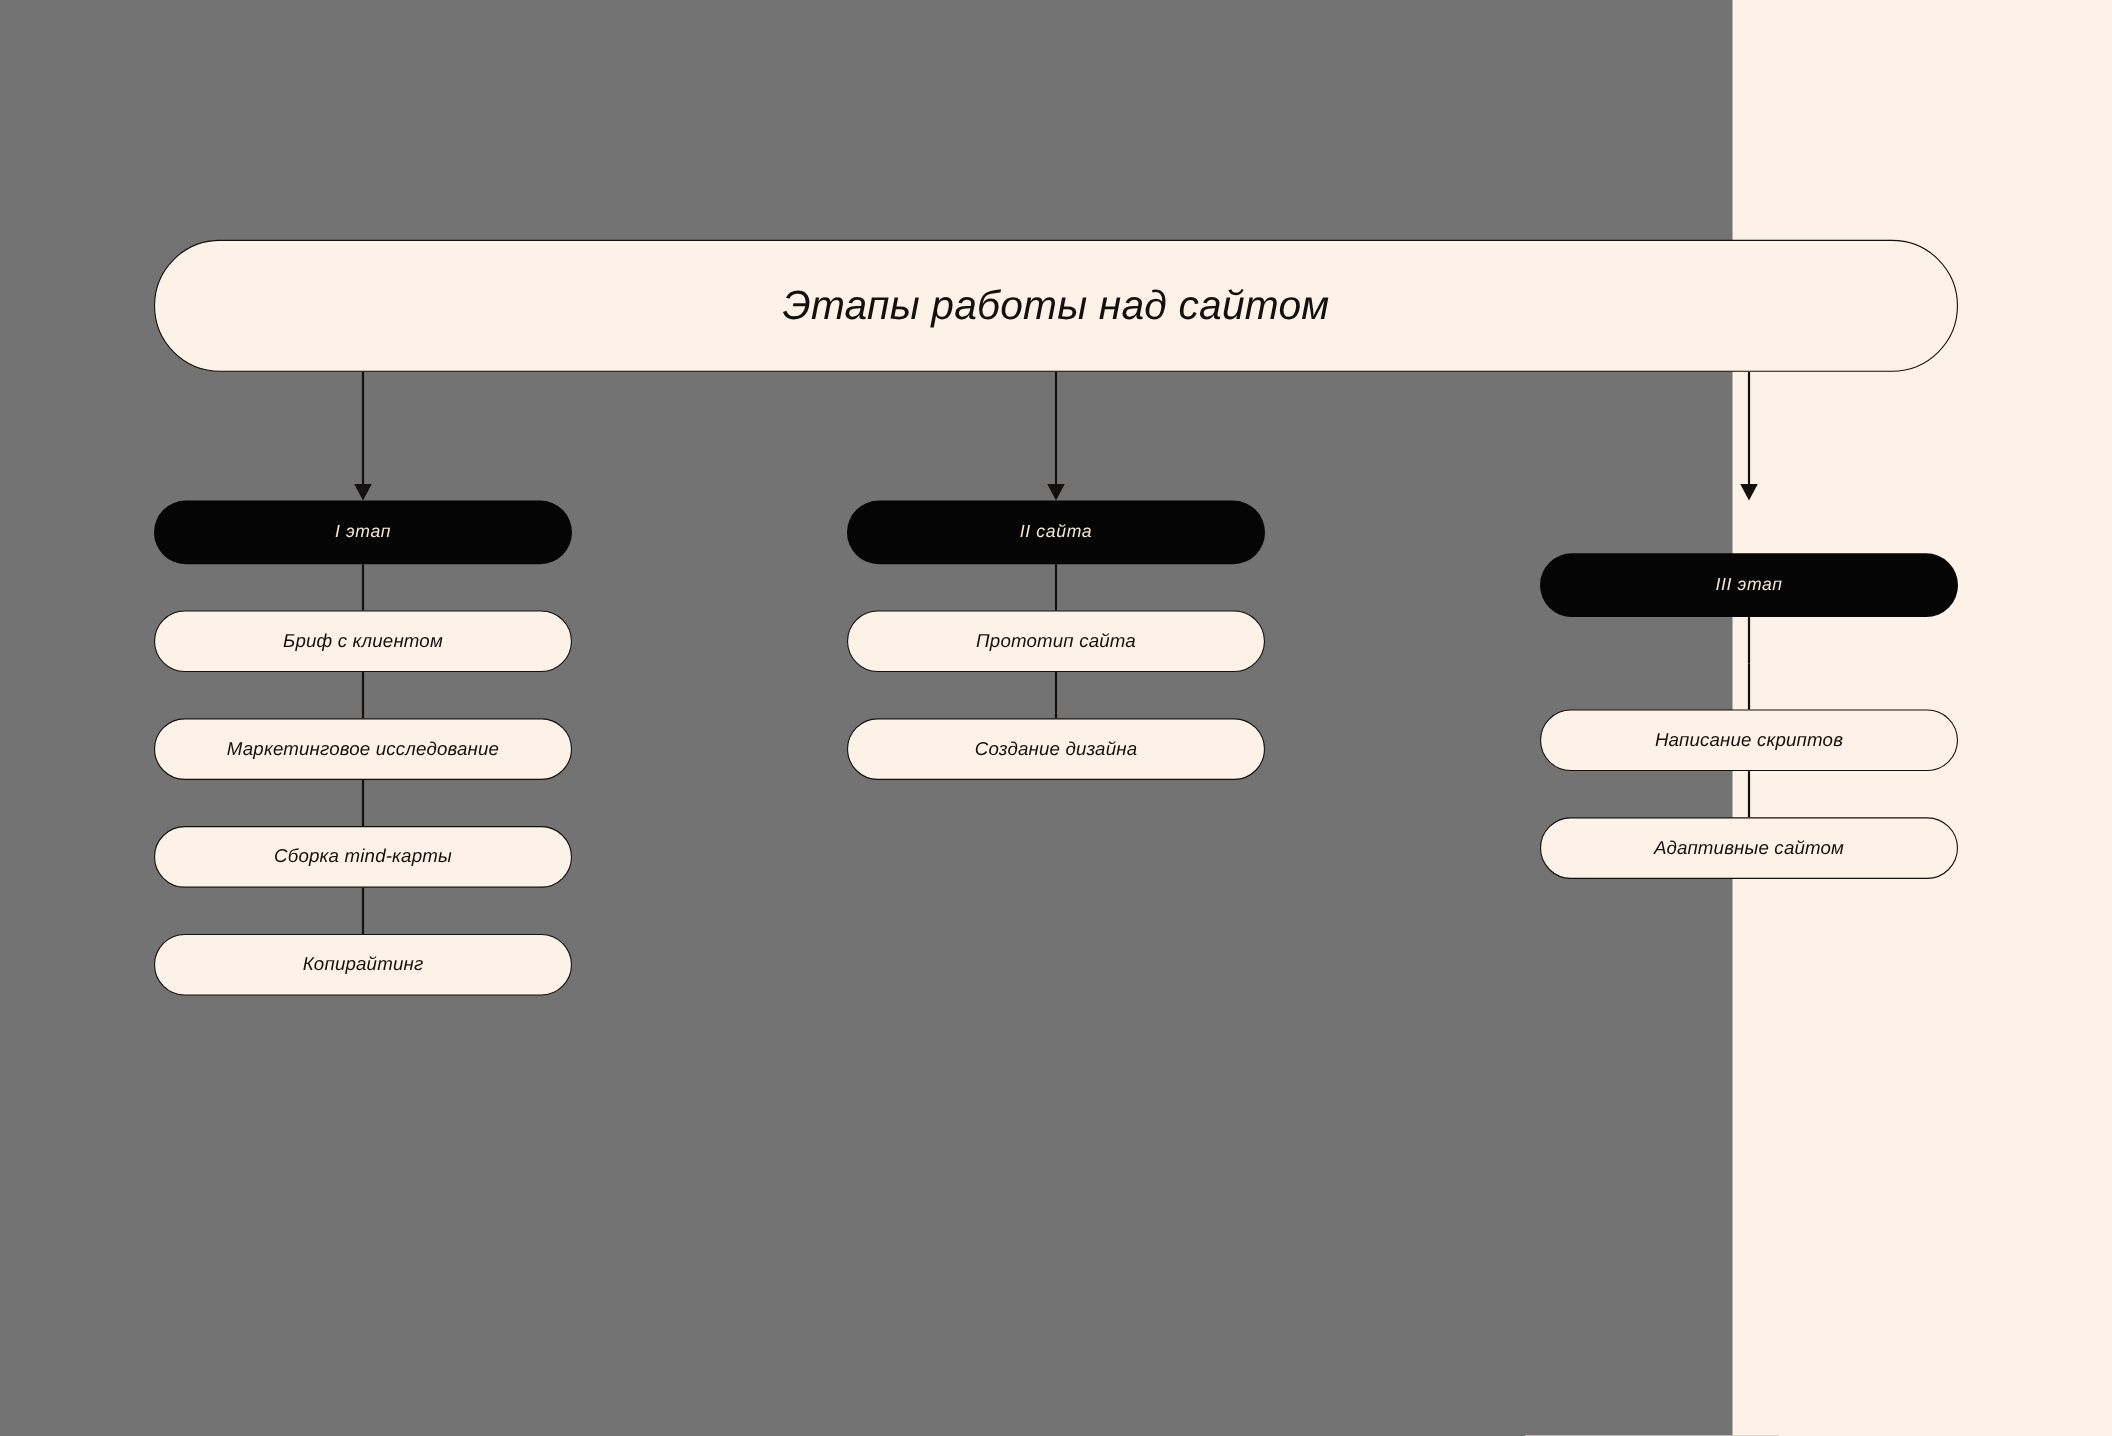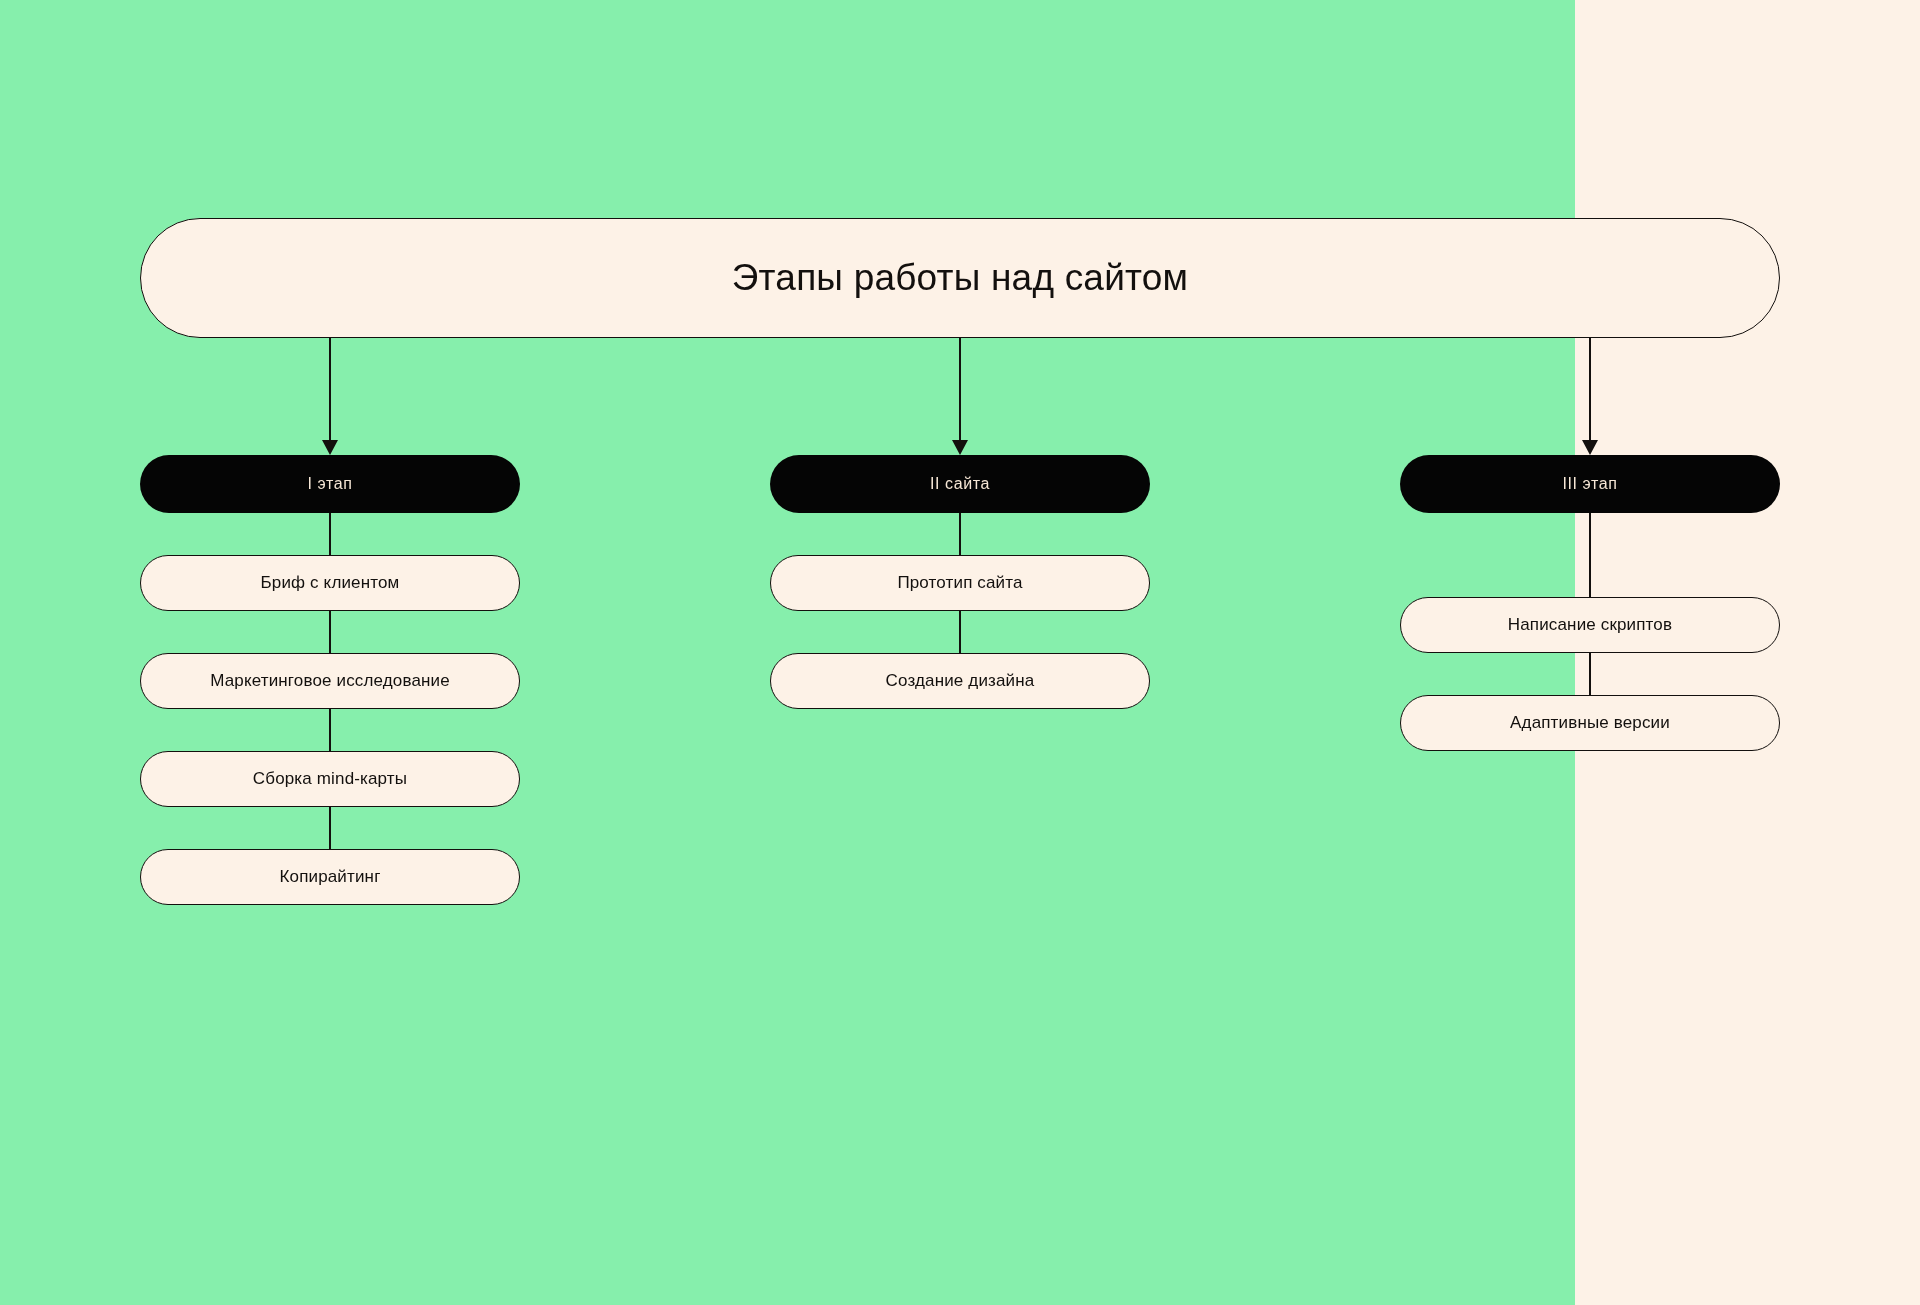--- a/index.html
+++ b/index.html
@@ -9,21 +9,22 @@
     height: 1305px;
     background: #FDF2E7;
     font-family: "Liberation Sans", sans-serif;
     overflow: hidden;
   }
 
   .canvas {
     position: relative;
     width: 1575px;
     height: 1305px;
-    background: #86efac;
+    background: #737373;
+    font-style: italic;
   }
 
   
   .title-box {
     position: absolute;
     left: 140px;
     top: 218px;
     width: 1640px;
     height: 120px;
     border: 1.6px solid #13100E;
@@ -45,21 +46,21 @@
   .column {
     position: absolute;
     top: 455px;
     width: 380px;
     display: flex;
     flex-direction: column;
     align-items: center;
   }
   .col-1 { left: 140px; }
   .col-2 { left: 770px; }
-  .col-3 { left: 1400px; }
+  .col-3 { left: 1400px; margin-top: 48px; }
 
   
   .stage-pill {
     width: 380px;
     height: 58px;
     background: #050505;
     border-radius: 29px;
     display: flex;
     align-items: center;
     justify-content: center;
@@ -187,17 +188,17 @@
     <div class="stage-pill">
       <span class="stage-label">III этап</span>
     </div>
     <div class="connector"></div>
     <div class="connector"></div>
     <div class="item-box">
       <span class="item-label">Написание скриптов</span>
     </div>
     <div class="connector"></div>
     <div class="item-box">
-      <span class="item-label">Адаптивные версии</span>
+      <span class="item-label">Адаптивные сайтом</span>
     </div>
   </div>
 
 </div>
 
 </body></html>

